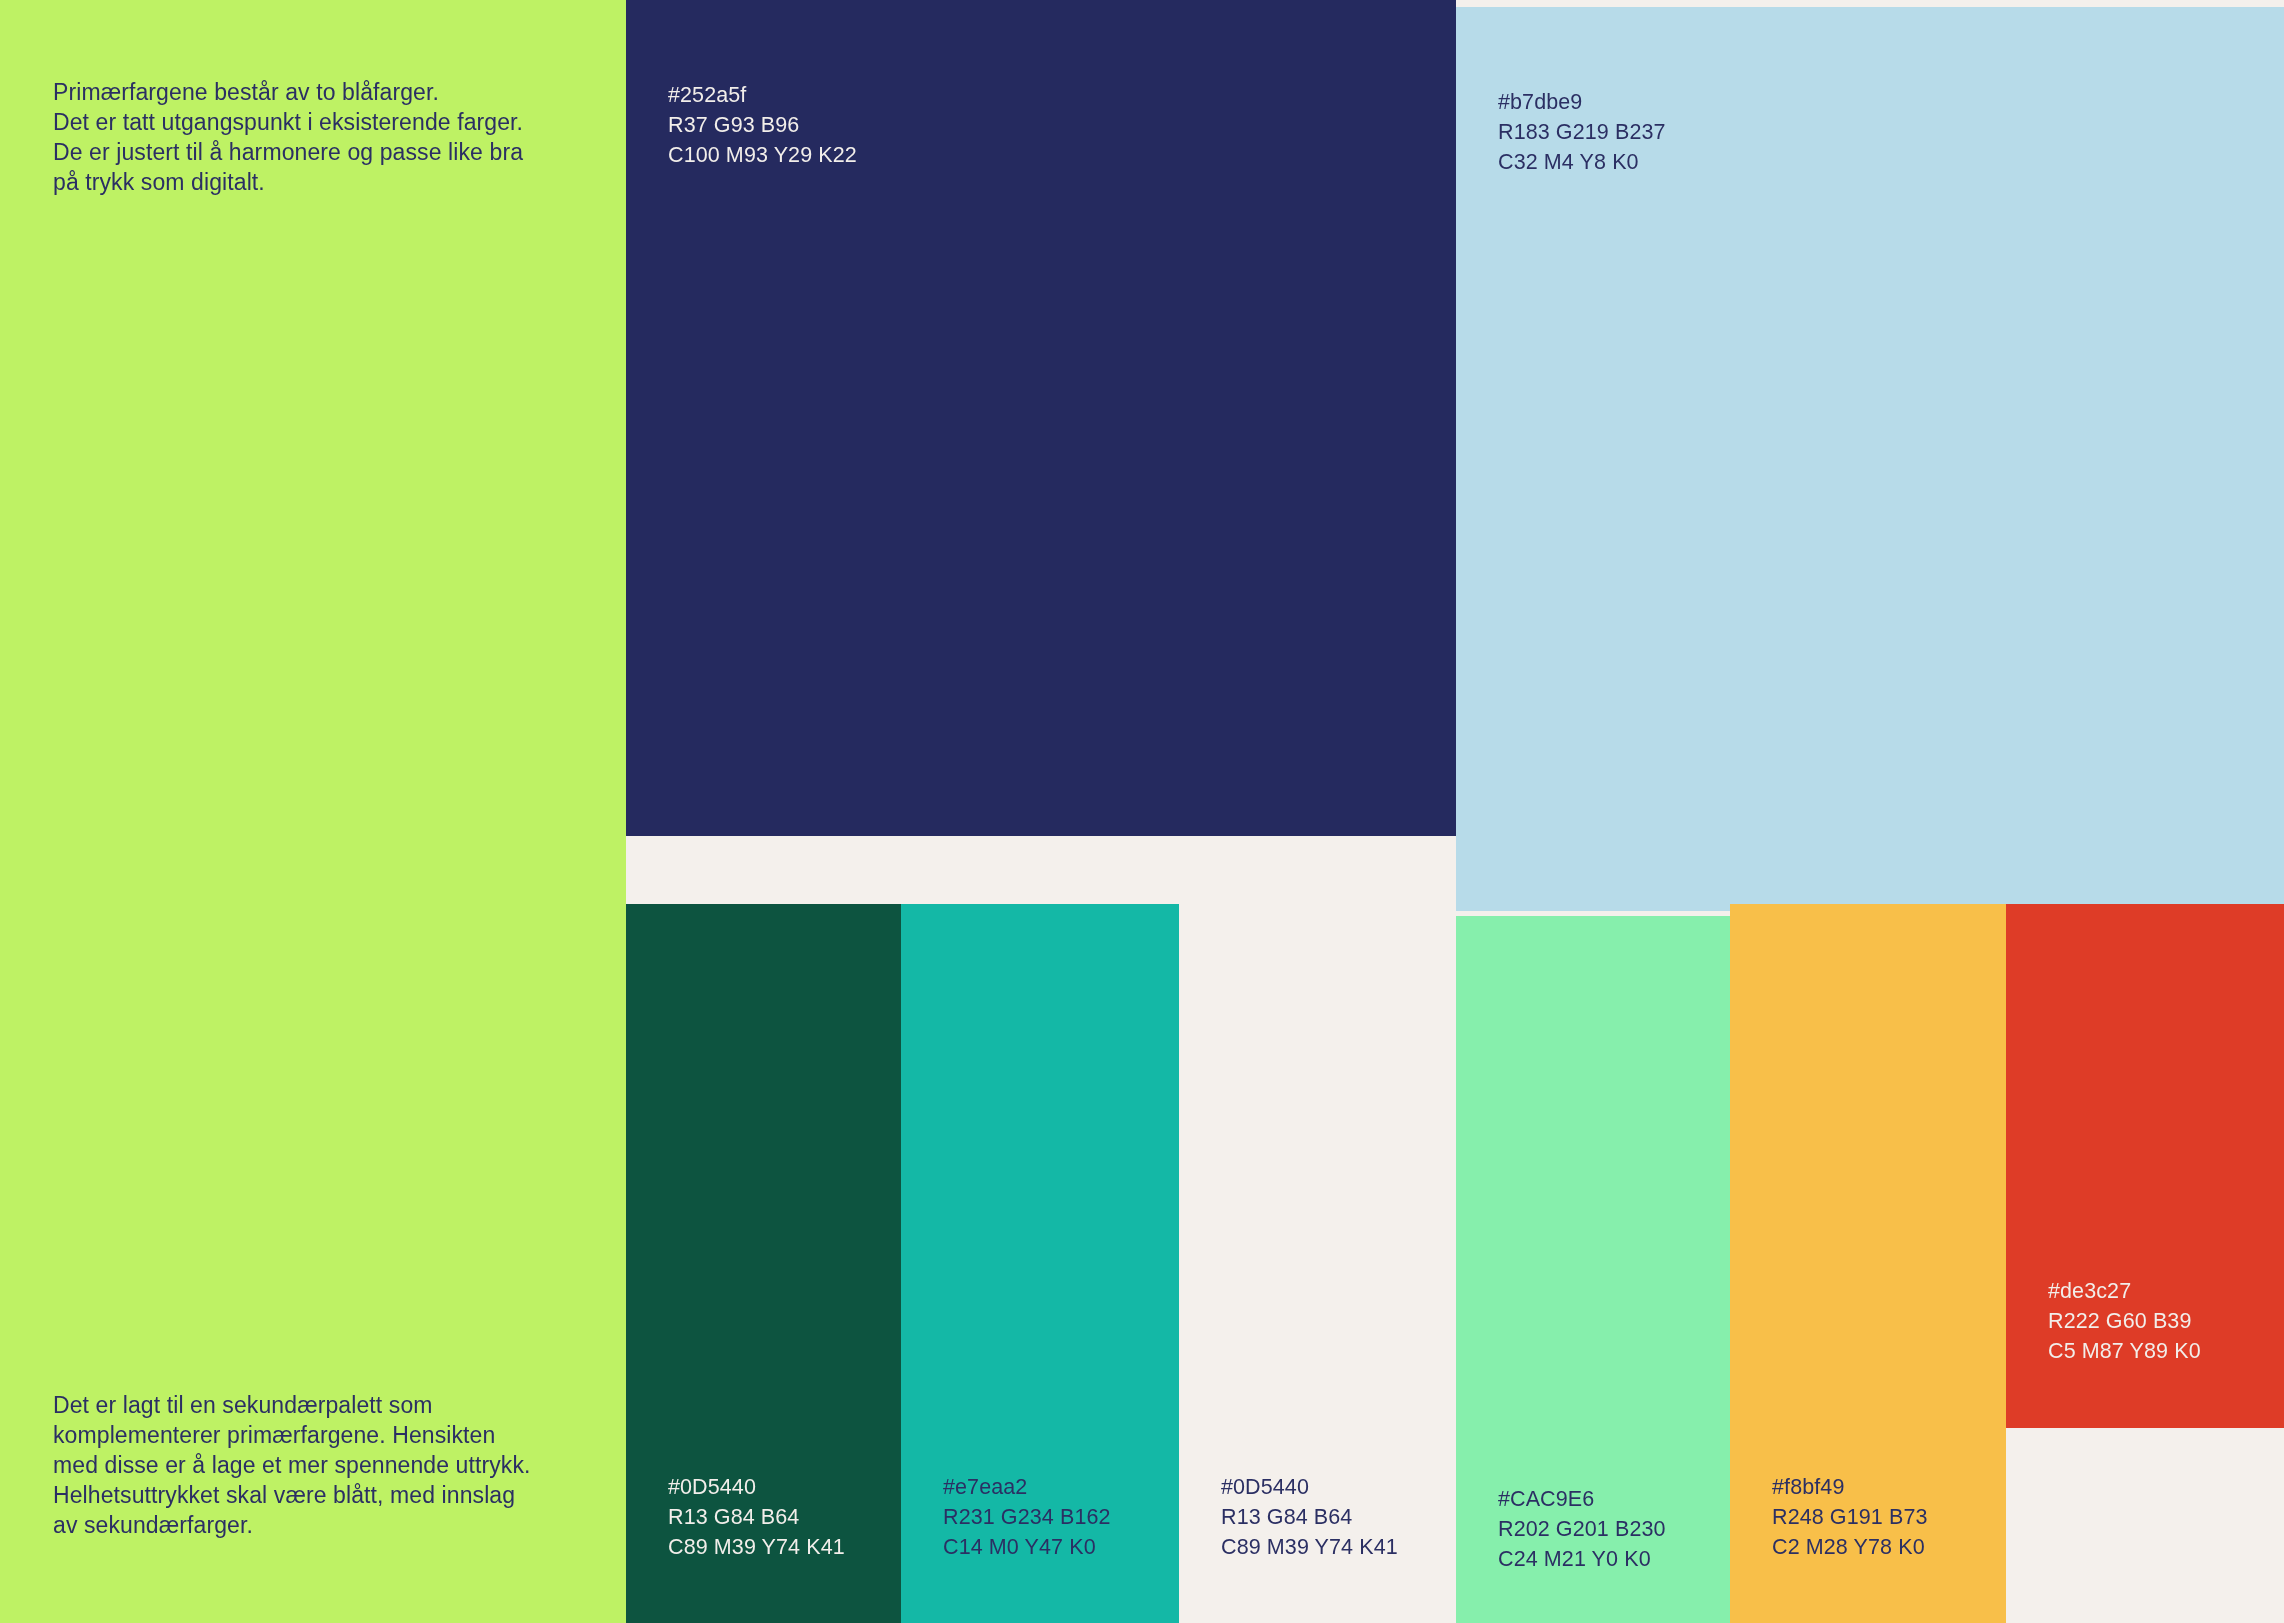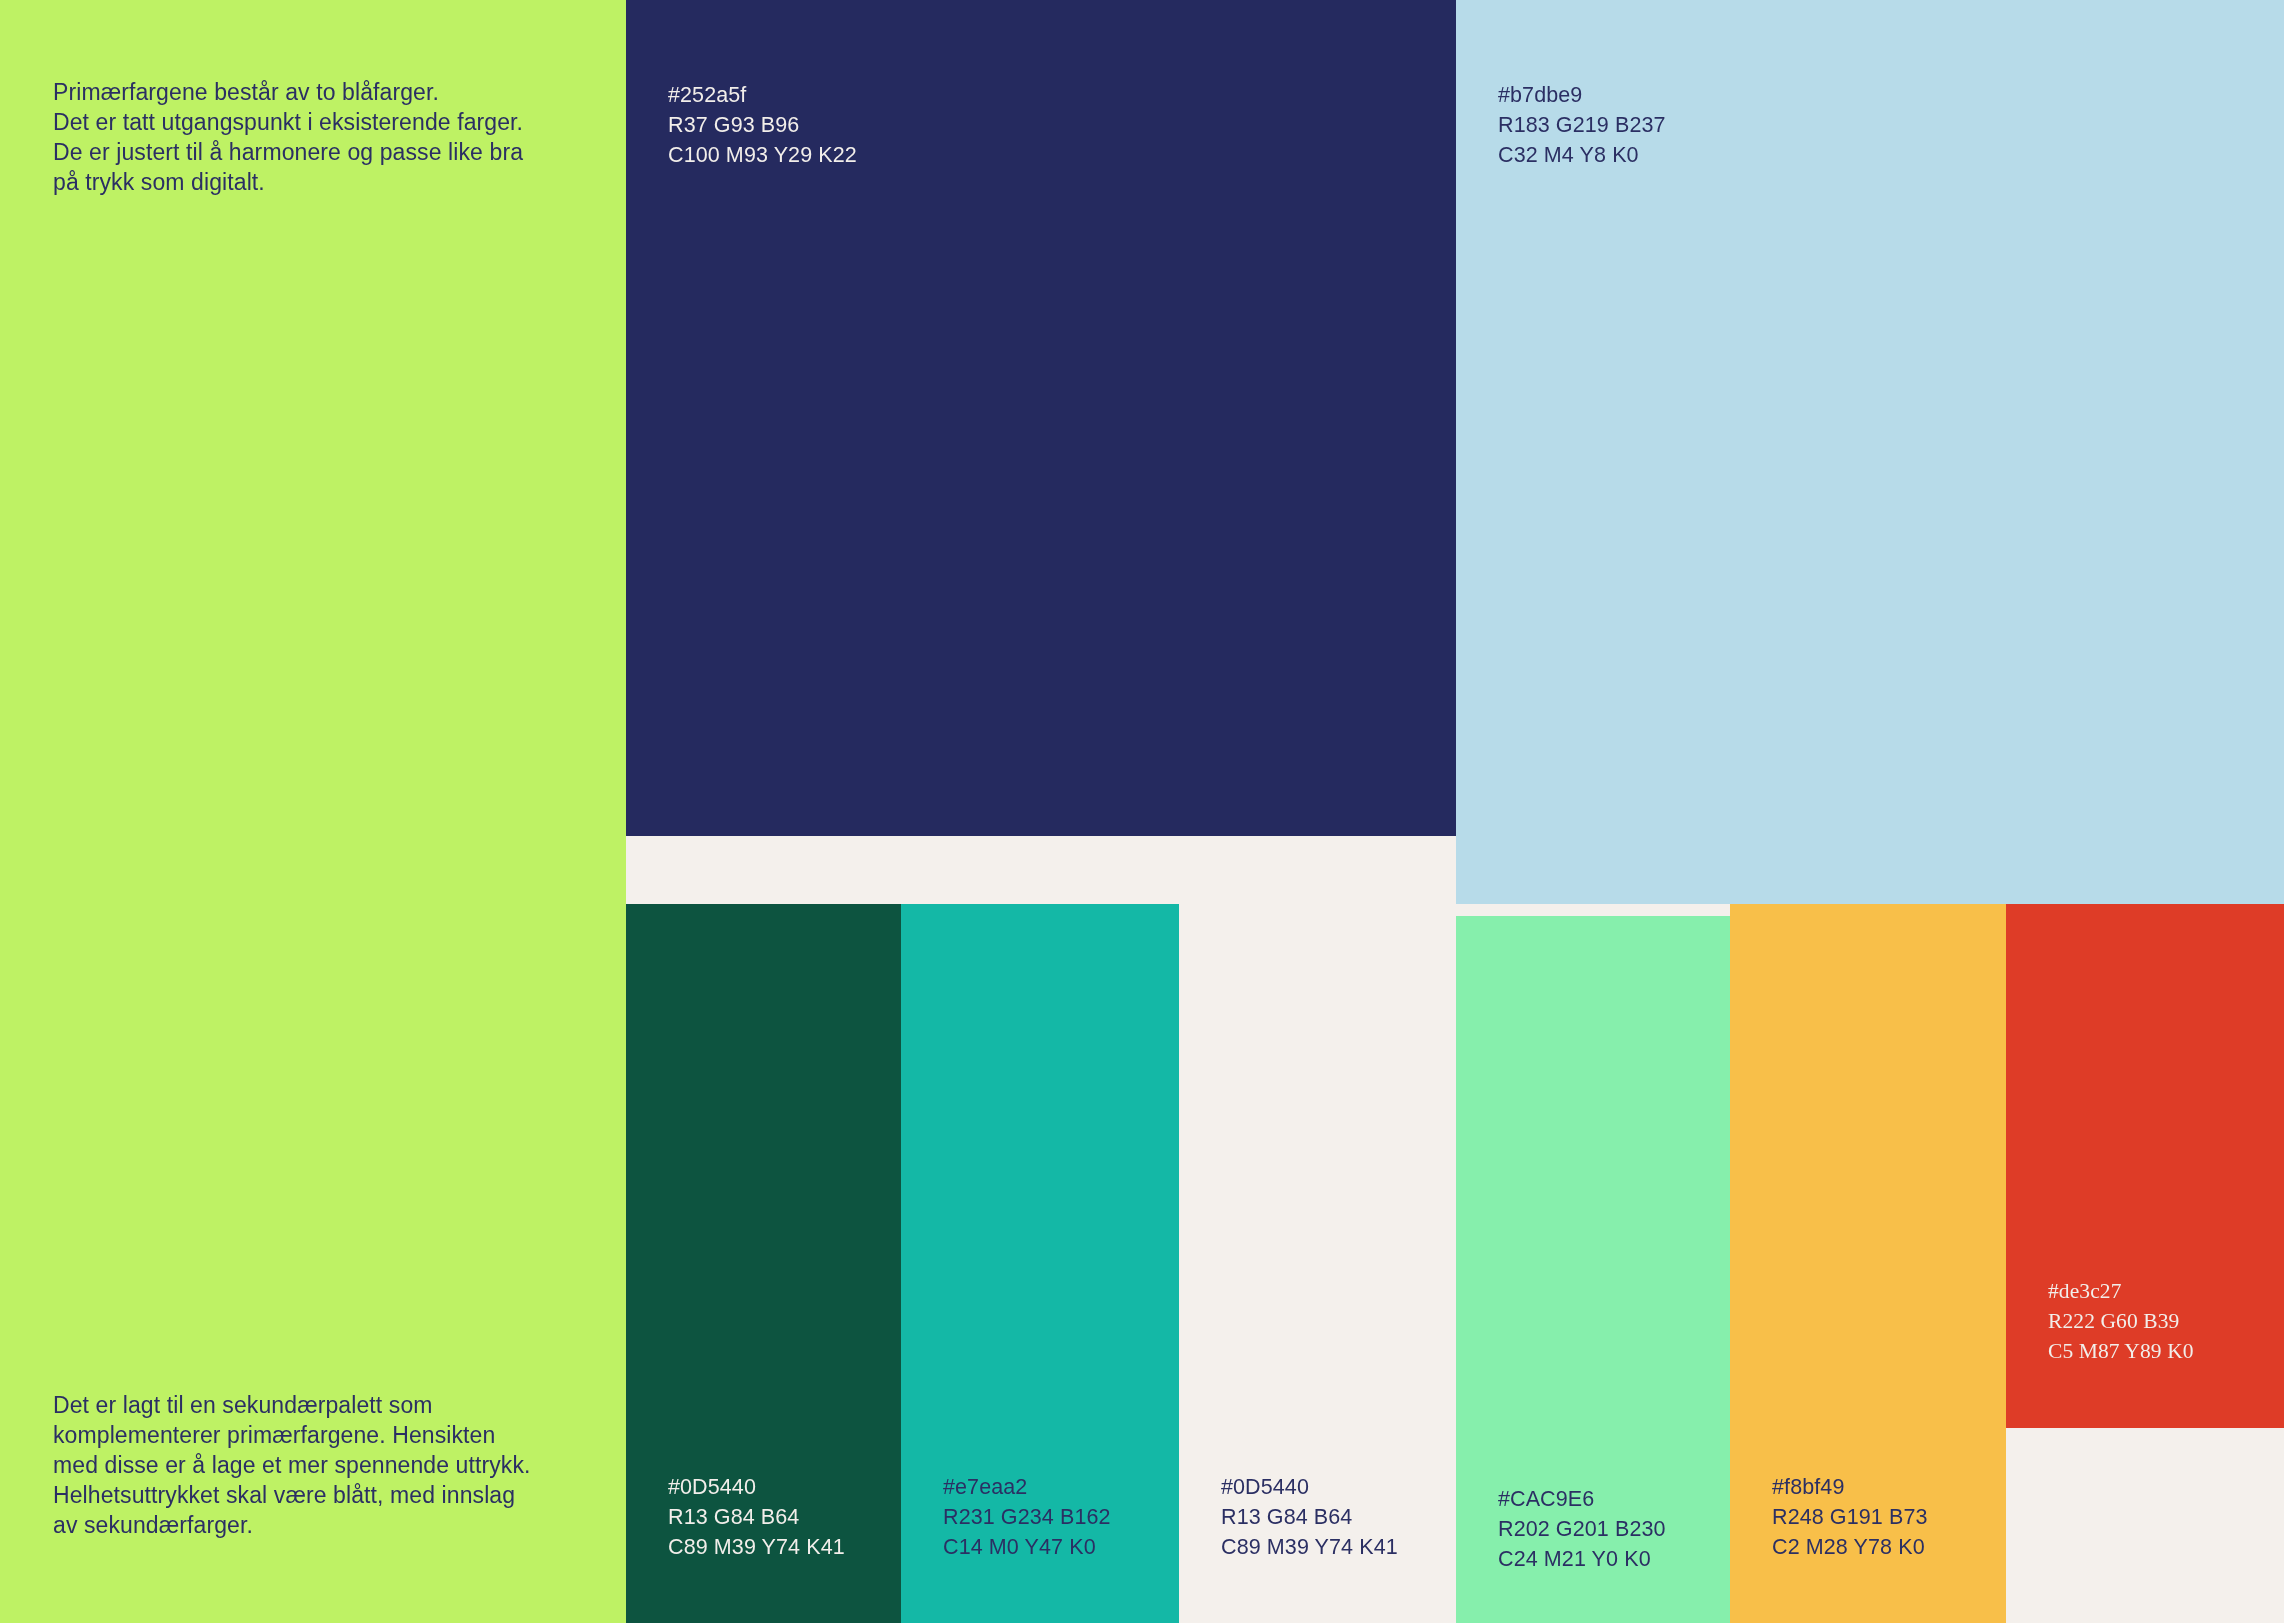--- a/index.html
+++ b/index.html
@@ -83,21 +83,21 @@
 komplementerer primærfargene. Hensikten
 med disse er å lage et mer spennende uttrykk.
 Helhetsuttrykket skal være blått, med innslag
 av sekundærfarger.</div>
   </div>
 
   <div class="swatch primary" style="left:626px; top:0; width:830px; height:836px; background:#252a5f;">
     <div class="swatch-label label-light"><span>#252a5f</span><br><span>R37 G93 B96</span><br><span>C100 M93 Y29 K22</span></div>
   </div>
 
-  <div class="swatch primary" style="left:1456px; top:0; width:829px; height:904px; background:#b7dbe9;">
+  <div class="swatch primary" style="left:1456px; top:7px; width:829px; height:904px; background:#b7dbe9;">
     <div class="swatch-label label-dark"><span>#b7dbe9</span><br><span>R183 G219 B237</span><br><span>C32 M4 Y8 K0</span></div>
   </div>
 
   <div class="swatch secondary" style="left:626px; top:904px; width:275px; height:720px; background:#0d5440;">
     <div class="swatch-label label-light"><span>#0D5440</span><br><span>R13 G84 B64</span><br><span>C89 M39 Y74 K41</span></div>
   </div>
 
   <div class="swatch secondary" style="left:901px; top:904px; width:278px; height:720px; background:#14b8a6;">
     <div class="swatch-label label-dark"><span>#e7eaa2</span><br><span>R231 G234 B162</span><br><span>C14 M0 Y47 K0</span></div>
   </div>
@@ -107,18 +107,18 @@
   </div>
 
   <div class="swatch secondary" style="left:1456px; top:916px; width:274px; height:720px; background:#86efac;">
     <div class="swatch-label label-dark"><span>#CAC9E6</span><br><span>R202 G201 B230</span><br><span>C24 M21 Y0 K0</span></div>
   </div>
 
   <div class="swatch secondary" style="left:1730px; top:904px; width:276px; height:720px; background:#f8bf49;padding-left:42px;">
     <div class="swatch-label label-dark"><span>#f8bf49</span><br><span>R248 G191 B73</span><br><span>C2 M28 Y78 K0</span></div>
   </div>
 
-  <div class="swatch secondary" style="left:2006px; top:904px; width:279px; height:524px; background:#de3c27;font-family:Liberation Serif, serif;">
+  <div class="swatch secondary" style="left:2006px; top:904px; width:279px; height:524px; background:#de3c27;">
     <div class="swatch-label label-light"><span>#de3c27</span><br><span>R222 G60 B39</span><br><span>C5 M87 Y89 K0</span></div>
   </div>
 
 </div>
 
 
 </body></html>

